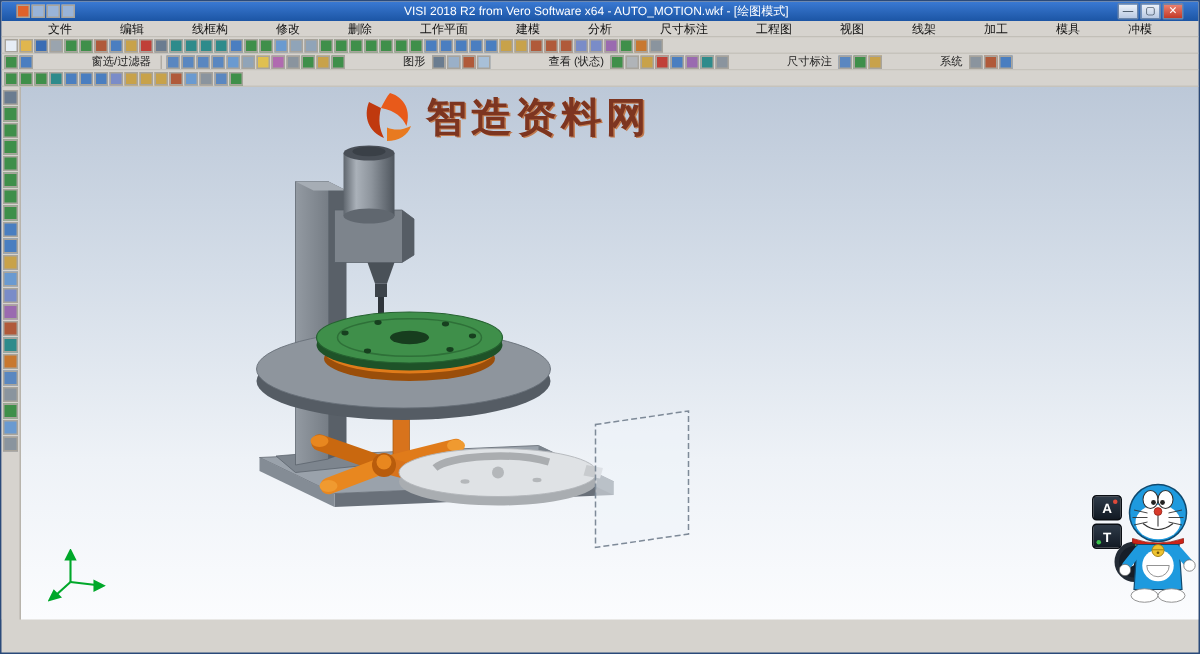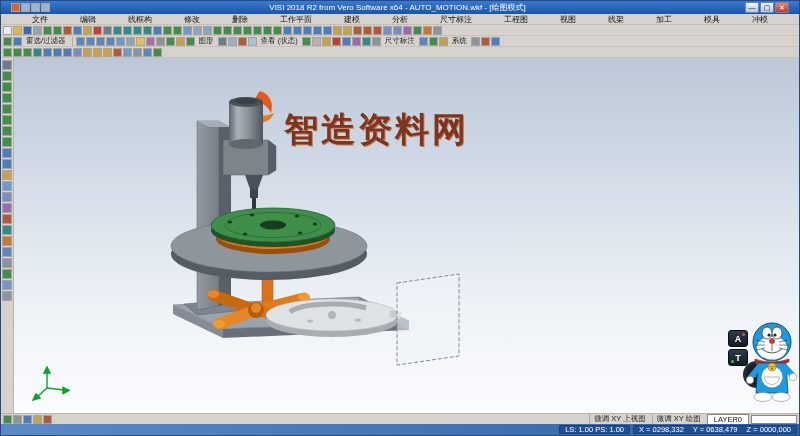--- a/index.html
+++ b/index.html
@@ -16,37 +16,37 @@
   .win-btn{width:14px;height:11px;background:linear-gradient(#eef3fa,#b9c9e2);border:1px solid #6a85aa;color:#123;font-size:7px;line-height:9px;text-align:center;border-radius:1px;}
   .win-btn.close{background:linear-gradient(#ee8270,#c23a28);color:#fff;}
 
   
   .menubar{position:absolute;top:13px;left:0;right:0;height:11px;display:flex;align-items:center;padding-left:3px;background:#d6d3ce;border-bottom:1px solid #c2bfb8;}
   .menu-item{padding:0 4px;font-size:8px;color:#111;white-space:nowrap;margin-left:24px;}
   .toolbar{position:absolute;left:0;right:0;display:flex;align-items:center;gap:1px;padding-left:2px;background:#d6d3ce;border-bottom:1px solid #c6c3bc;height:11px;}
   .t1{top:24px;}.t2{top:35px;}.t3{top:46px;}
   .toolbar .ti,.strip .ti{width:9px;height:9px;border:1px solid #a8a49c;display:inline-block;flex:0 0 auto;}
   .strip{display:inline-flex;gap:1px;align-items:center;}
-  .group-label{font-size:7.5px;color:#222;padding:16px 3px;white-space:nowrap;}
+  .group-label{font-size:7.5px;color:#222;padding:16px 3px;white-space:nowrap;margin-left:35px;}
   .tsep{width:1px;height:9px;background:#b0aca4;margin:0 2px;}
 
   
   .left-toolbar{position:absolute;left:0;top:57px;width:13px;bottom:22px;background:#d6d3ce;display:flex;flex-direction:column;align-items:center;gap:1px;padding-top:2px;border-right:1px solid #b8b4ac;}
   .left-toolbar .ti{width:10px;height:10px;border:1px solid #a8a49c;}
 
   
   .viewport{position:absolute;left:13px;top:57px;right:0;bottom:22px;overflow:hidden;
     background:linear-gradient(180deg,#bcc8d8 0%,#d4dde8 35%,#eef2f7 70%,#fbfcfe 100%);}
   .model,.triad{position:absolute;}
   .model{left:0;top:0;}
   .triad{left:18px;top:308px;}
 
   
   .watermark{position:absolute;left:226px;top:2px;display:flex;align-items:center;gap:6px;}
-  .wm-text{font-size:34px;font-weight:bold;color:#7d3520;letter-spacing:3px;text-shadow:1px 1px 0 #c07a4e;margin-top:47px;}
+  .wm-text{font-size:27px;font-weight:bold;color:#7d3520;letter-spacing:3px;text-shadow:1px 1px 0 #c07a4e;}
 
   
   .hud-buttons{position:absolute;left:714px;top:272px;display:flex;flex-direction:column;gap:2px;}
   .hud-btn{width:20px;height:17px;background:linear-gradient(#2e3a48,#121a24);border:1px solid #0a0e14;border-radius:3px;color:#fff;font-size:9px;display:flex;align-items:center;justify-content:center;position:relative;font-weight:bold;}
   .dot{position:absolute;width:3px;height:3px;border-radius:50%;}
   .dot.red{background:#e04a3a;right:2px;top:2px;}
   .dot.green{background:#3ac24a;left:2px;bottom:2px;}
   .angle-badge{position:absolute;left:729px;top:303px;width:27px;height:27px;border-radius:50%;
     background:conic-gradient(#3a9a4a 0 22%,#2a6ab0 22% 38%,#232b35 38% 100%);
     display:flex;align-items:center;justify-content:center;}
@@ -411,38 +411,15 @@
       <circle cx="26" cy="47.5" r="0.9" fill="#6e5408"></circle>
       <line x1="13" y1="46" x2="5" y2="56" stroke="#1e9ade" stroke-width="6" stroke-linecap="round"></line>
       <circle cx="4" cy="59" r="3.8" fill="#fff" stroke="#666" stroke-width="0.5"></circle>
       <line x1="39" y1="46" x2="46" y2="54" stroke="#1e9ade" stroke-width="6" stroke-linecap="round"></line>
       <circle cx="47" cy="56" r="3.8" fill="#fff" stroke="#666" stroke-width="0.5"></circle>
       <ellipse cx="17" cy="76" rx="9" ry="4.5" fill="#fff" stroke="#888" stroke-width="0.6"></ellipse>
       <ellipse cx="35" cy="76" rx="9" ry="4.5" fill="#fff" stroke="#888" stroke-width="0.6"></ellipse>
     </svg>
   </div>
 
-  <div class="statusbar">
-    <span class="strip">
-        <span class="ti" style="background: rgb(63, 143, 74);"></span>
-        <span class="ti" style="background: rgb(138, 148, 158);"></span>
-        <span class="ti" style="background: rgb(74, 126, 192);"></span>
-        <span class="ti" style="background: rgb(200, 162, 74);"></span>
-        <span class="ti" style="background: rgb(176, 90, 58);"></span>
-      </span>
-    <span class="sb-spacer"></span>
-    <span class="sb-seg">微调 XY 上视图</span>
-    <span class="sb-seg">微调 XY 绘图</span>
-    <span class="sb-layer">LAYER0</span>
-    <span class="sb-box"></span>
-  </div>
-
-  <div class="bottombar">
-    <span class="bb-fill"></span>
-    <span class="bb-seg">LS: 1.00 PS: 1.00</span>
-    <span class="bb-seg coords">
-      <span>X = 0298,332</span>
-      <span>Y = 0638,479</span>
-      <span>Z = 0000,000</span>
-    </span>
-  </div>
+
 
 </div>
 
 </body></html>

